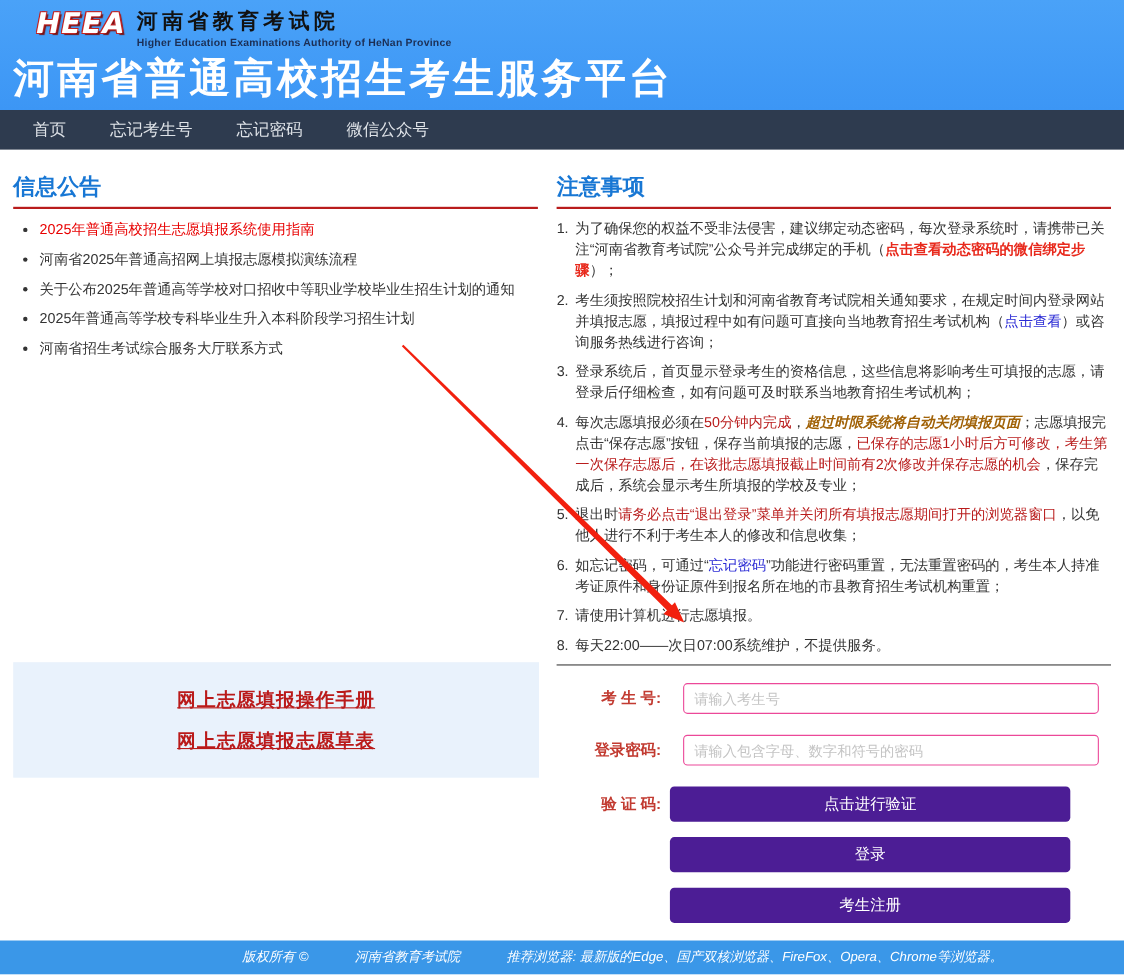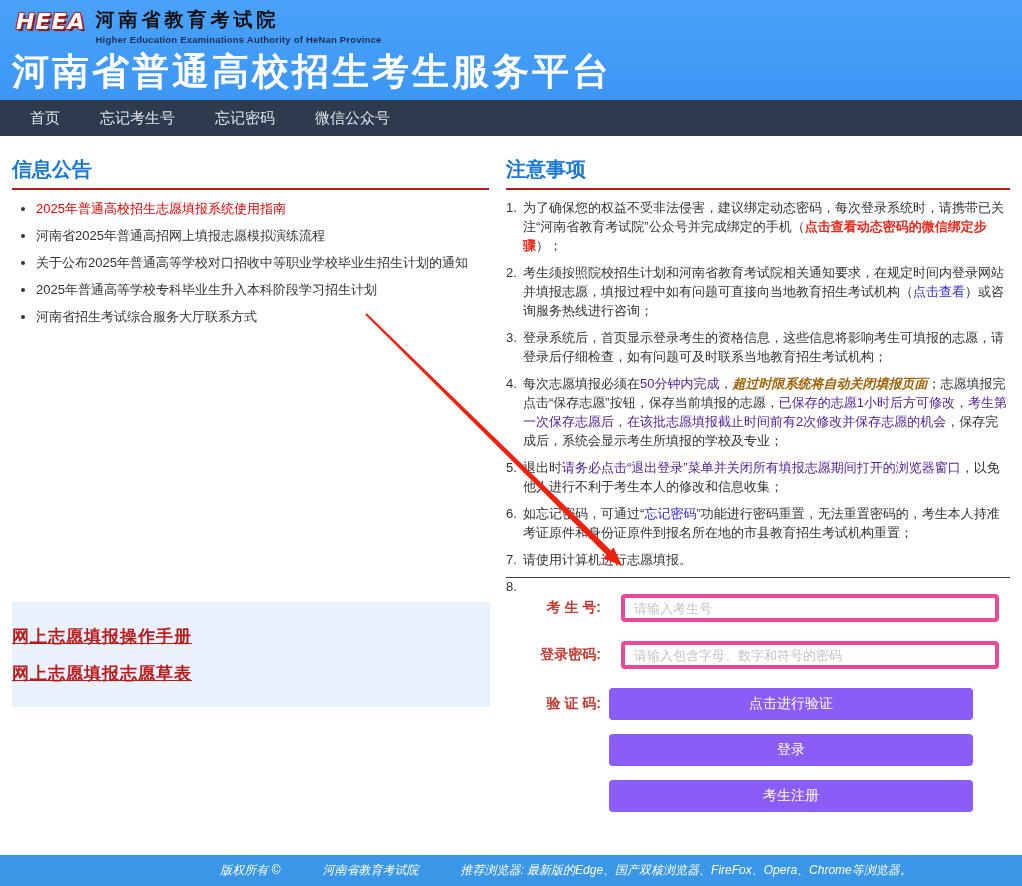--- a/index.html
+++ b/index.html
@@ -6,22 +6,23 @@
   html,body { width:1022px; height:886px; }
   body {
     font-family: "Liberation Sans", "DejaVu Sans", sans-serif;
     background:#fff; position:relative; overflow:hidden;
   }
   
   .header { height:100px; background:linear-gradient(180deg,#4aa2f8,#3c96f5); padding:8px 0 0 12px; position:relative; }
   .brand-row { display:flex; align-items:flex-start; }
   .heea-logo {
     font-family:"DejaVu Sans", sans-serif; font-weight:bold; font-style:italic;
-    font-size:22px; letter-spacing:1px; color:#fff; padding:0 4px; line-height:28px;
+    font-size:26px; letter-spacing:1px; color:#fff; padding:0 4px; line-height:28px;
     text-shadow:-1px -1px 0 #c22424, 1px -1px 0 #c22424, -1px 1px 0 #c22424, 2px 2px 1px #7a1414;
+    margin-left:17px;
   }
   .org-block { margin-left:6px; }
   .org-name { color:#111; font-weight:bold; font-size:19px; letter-spacing:4px; line-height:24px; }
   .org-name-en { color:#1c2f55; font-size:9.5px; font-weight:bold; letter-spacing:0.2px; margin-top:2px; }
   .site-title { color:#fff; font-weight:bold; font-size:37px; letter-spacing:3px; margin-top:6px; line-height:42px; }
   
   .nav { height:36px; background:#2e3b4f; display:flex; align-items:center; padding-left:30px; gap:40px; }
   .nav-item { color:#dfe3e8; font-size:15px; text-decoration:none; cursor:pointer; }
   
   .content { position:relative; height:703px; padding:20px 12px 0 12px; display:flex; }
@@ -29,43 +30,43 @@
   .col-right { width:505px; margin-left:17px; }
   .section-heading { font-size:20px; font-weight:bold; color:#1877d4; padding-bottom:5px; border-bottom:2px solid #b91c1c; margin-bottom:4px; }
   
   .announce-list { list-style:disc; padding-left:24px; margin-top:8px; color:#333; }
   .announce-list li { margin:11px 0; font-size:13px; line-height:16px; }
   .announce-list li span { color:#333; cursor:pointer;margin-top:29px; }
   .announce-list li span.red { color:#e80000; }
   
   .manual-box {
     position:absolute; top:446px; left:0; width:478px; height:105px;
-    background:#e9f2fc; display:flex; flex-direction:column; align-items:flex-start; justify-content:center; gap:14px;
+    background:#e9f2fc; display:flex; flex-direction:column; align-items:center; justify-content:center; gap:14px;
   }
   .manual-link { color:#ba1a1a; font-weight:bold; font-size:17px; text-decoration:underline; letter-spacing:1px; cursor:pointer; }
   
   .notes-list { list-style:none; margin-top:8px; color:#333; }
   .notes-list li { position:relative; padding-left:17px; font-size:13px; line-height:19px; margin-bottom:8px; }
   .notes-list li .num { position:absolute; left:0; top:0; }
-  .seg-blue { color:#4c1d95; }
+  .seg-blue { color:#b91c1c; }
   .seg-red { color:#a16207; font-weight:bold;font-style:italic; }
   .seg-bluelink { color:#2b2bd5; cursor:pointer; }
   .seg-redlink { color:#e8291c; font-weight:bold; cursor:pointer; }
   .notes-divider { border:none; border-top:1px solid #3c3c3c; margin:6px 0 16px 0; }
   
   .form-row { display:flex; align-items:center; }
   .row-input { margin-bottom:19px;gap:12px; }
   .row-btn { margin-bottom:14px; }
   .form-label { width:103px; padding-right:8px; text-align:right; color:#c23b31; font-weight:bold; font-size:14px; flex:none; }
   .form-input {
-    flex:1; margin-right:11px; height:28px; border:4px solid #ec4899; border-radius:4px;
+    flex:1; margin-right:11px; height:28px; border:1px solid #ec4899; border-radius:4px;
     padding:0 9px; font-size:13px; color:#333; outline:none; font-family:inherit;
   }
   .form-input::placeholder { color:#c4c4c4; }
-  .btn { width:364px; height:32px; background:#8b5cf6; color:#fff; border:none; border-radius:4px; font-size:14px; cursor:pointer; font-family:inherit; }
+  .btn { width:364px; height:32px; background:#4c1d95; color:#fff; border:none; border-radius:4px; font-size:14px; cursor:pointer; font-family:inherit; }
   .btn-offset { margin-left:103px; }
   
   .footer {
     position:absolute; left:0; bottom:0; width:1022px; height:31px; background:#3a97e8;
     color:#fff; font-size:12px; display:flex; align-items:center; justify-content:center; gap:42px;
     transform:none;
   }
   .footer-inner { display:flex; gap:42px; transform:translateX(55px);font-style:italic; }
   
   .arrow-overlay { position:absolute; left:0; top:0; width:1022px; height:886px; pointer-events:none; z-index:5; }
@@ -111,21 +112,21 @@
   <div class="col-right">
     <div class="section-heading">注意事项</div>
     <ol class="notes-list">
         <li><span class="num">1.</span><span>为了确保您的权益不受非法侵害，建议绑定动态密码，每次登录系统时，请携带已关注“河南省教育考试院”公众号并完成绑定的手机（</span><span class="seg-redlink">点击查看动态密码的微信绑定步骤</span><span>）；</span></li>
         <li><span class="num">2.</span><span>考生须按照院校招生计划和河南省教育考试院相关通知要求，在规定时间内登录网站并填报志愿，填报过程中如有问题可直接向当地教育招生考试机构（</span><span class="seg-bluelink">点击查看</span><span>）或咨询服务热线进行咨询；</span></li>
         <li><span class="num">3.</span><span>登录系统后，首页显示登录考生的资格信息，这些信息将影响考生可填报的志愿，请登录后仔细检查，如有问题可及时联系当地教育招生考试机构；</span></li>
         <li><span class="num">4.</span><span>每次志愿填报必须在</span><span class="seg-blue">50分钟内完成</span><span>，</span><span class="seg-red">超过时限系统将自动关闭填报页面</span><span>；志愿填报完点击“保存志愿”按钮，保存当前填报的志愿，</span><span class="seg-blue">已保存的志愿1小时后方可修改，考生第一次保存志愿后，在该批志愿填报截止时间前有2次修改并保存志愿的机会</span><span>，保存完成后，系统会显示考生所填报的学校及专业；</span></li>
         <li><span class="num">5.</span><span>退出时</span><span class="seg-blue">请务必点击“退出登录”菜单并关闭所有填报志愿期间打开的浏览器窗口</span><span>，以免他人进行不利于考生本人的修改和信息收集；</span></li>
         <li><span class="num">6.</span><span>如忘记密码，可通过“</span><span class="seg-bluelink">忘记密码</span><span>”功能进行密码重置，无法重置密码的，考生本人持准考证原件和身份证原件到报名所在地的市县教育招生考试机构重置；</span></li>
         <li><span class="num">7.</span><span>请使用计算机进行志愿填报。</span></li>
-        <li><span class="num">8.</span></li>
+        <li><span class="num">8.</span><span>每天22:00——次日07:00系统维护，不提供服务。</span></li>
       </ol>
     <hr class="notes-divider">
 
     <form>
       <div>
           <div class="form-row row-input">
             <label class="form-label">考 生 号:</label>
             <input class="form-input" placeholder="请输入考生号" type="text" style="">
           </div>
           <div class="form-row row-input">

